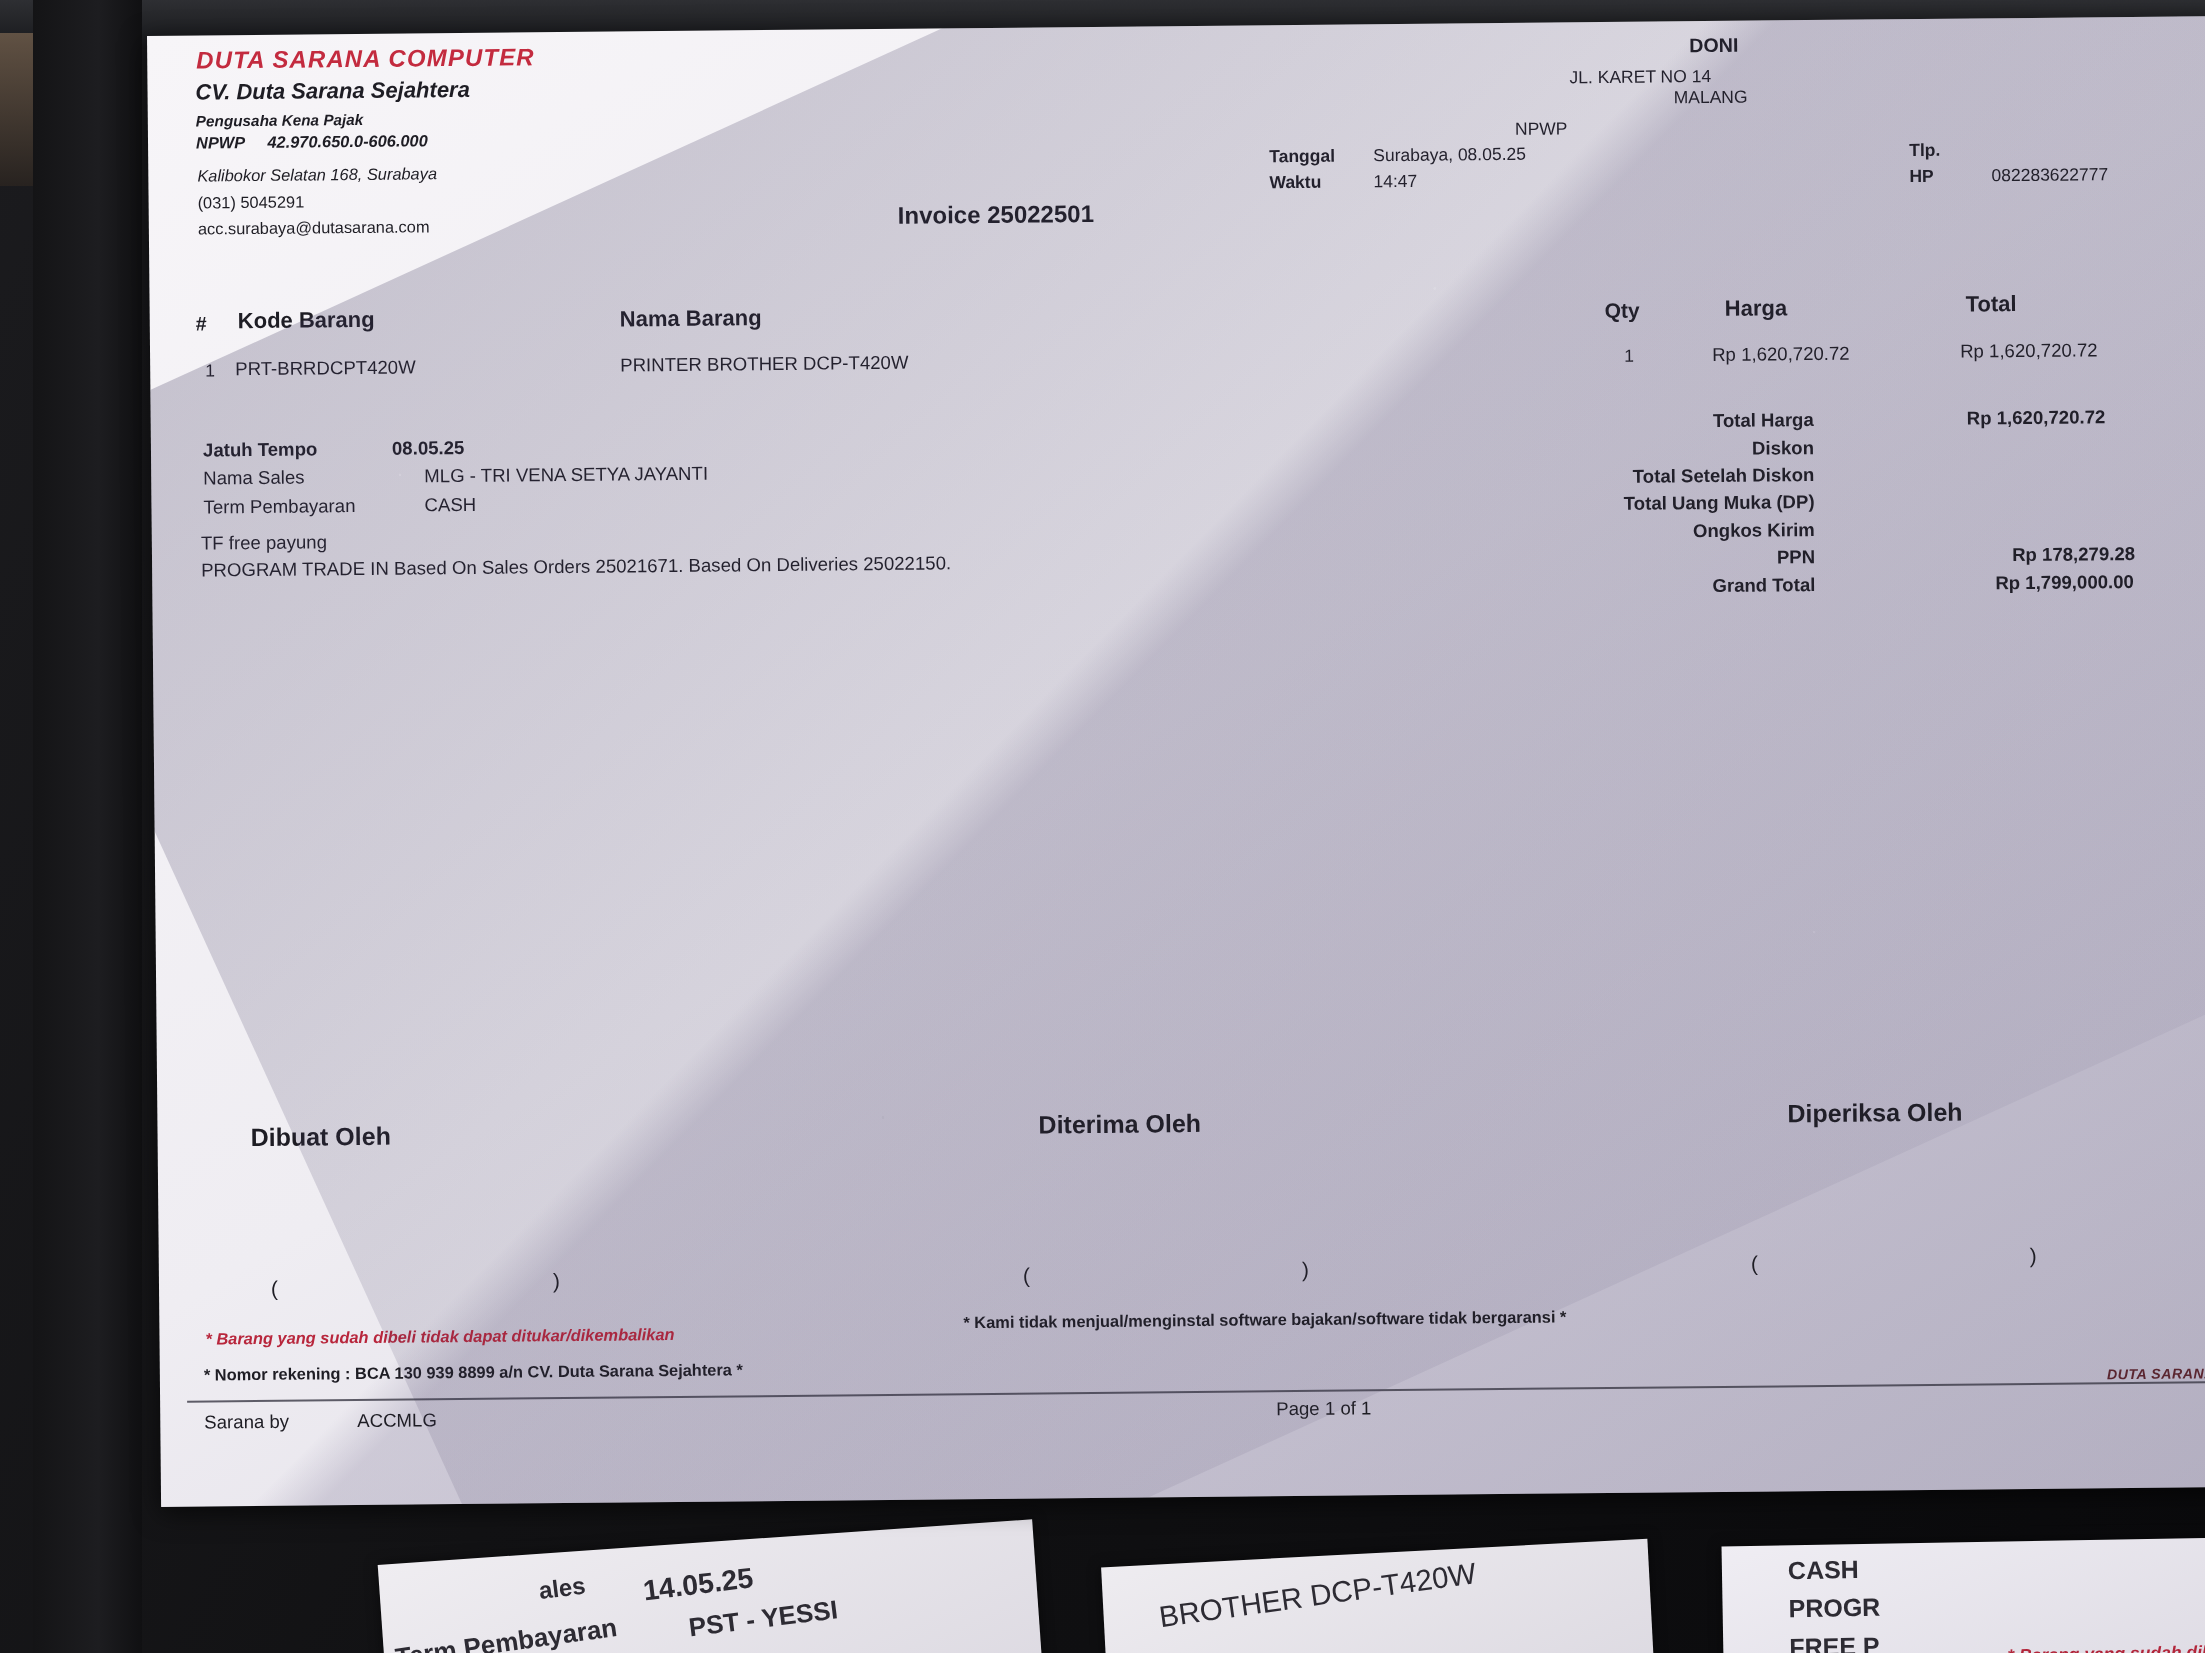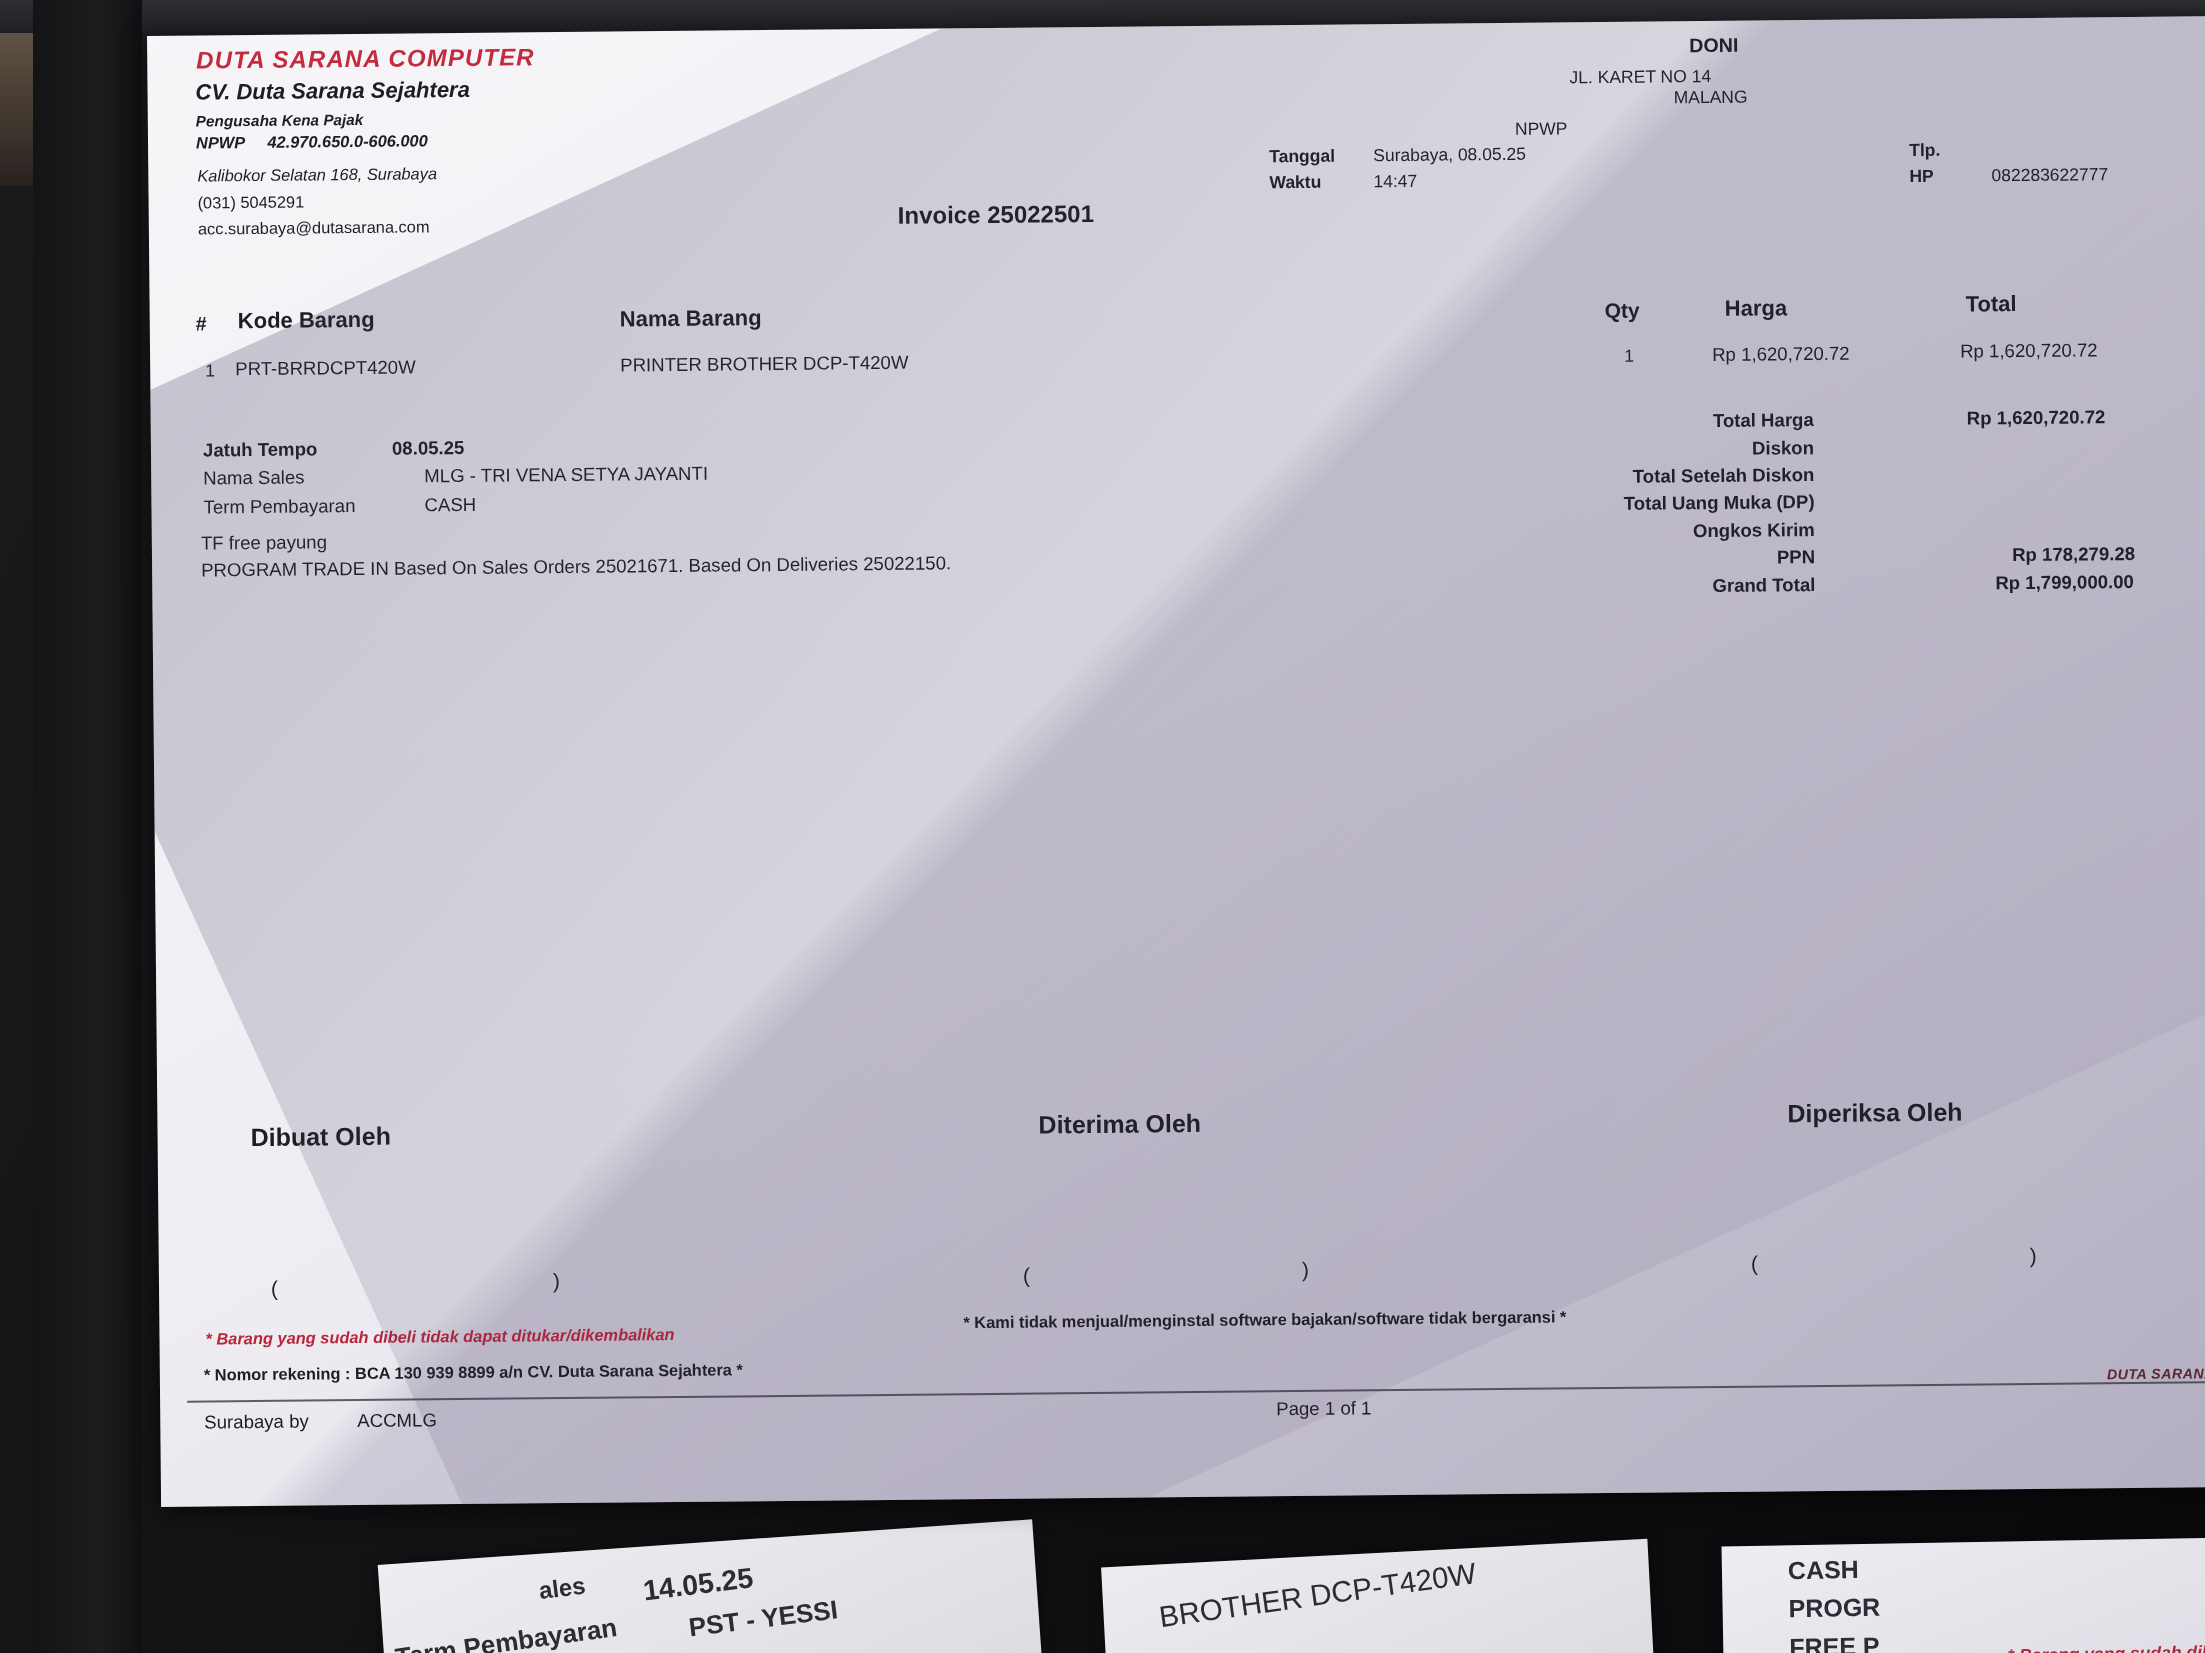--- a/index.html
+++ b/index.html
@@ -343,21 +343,21 @@
   <div id="par1b" class="t">)</div>
   <div id="par2a" class="t">(</div>
   <div id="par2b" class="t">)</div>
   <div id="par3a" class="t">(</div>
   <div id="par3b" class="t">)</div>
 
   <div id="foot-red" class="t">* Barang yang sudah dibeli tidak dapat ditukar/dikembalikan</div>
   <div id="foot-center" class="t">* Kami tidak menjual/menginstal software bajakan/software tidak bergaransi *</div>
   <div id="foot-bank" class="t">* Nomor rekening : BCA 130 939 8899 a/n CV. Duta Sarana Sejahtera *</div>
   <div id="foot-rule"></div>
-  <div id="foot-created" class="t">Surabaya by</div>
+  <div id="foot-created" class="t">Sarana by</div>
   <div id="foot-created-val" class="t">ACCMLG</div>
   <div id="foot-page" class="t">Page  1  of  1</div>
   <div id="foot-stamp" class="t">DUTA SARANA COMPUTER</div>
 
   <div id="shade-band"></div>
   <div id="grain"></div>
 </div>
 
 
 </body></html>

